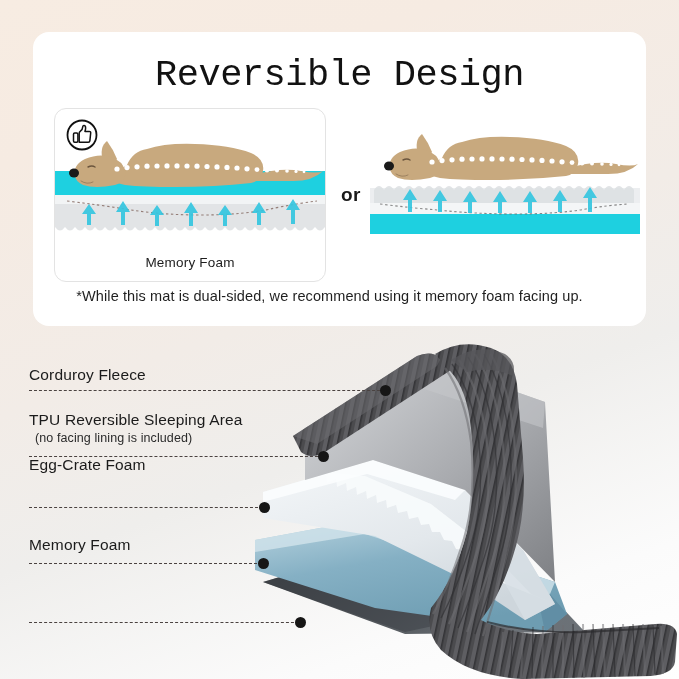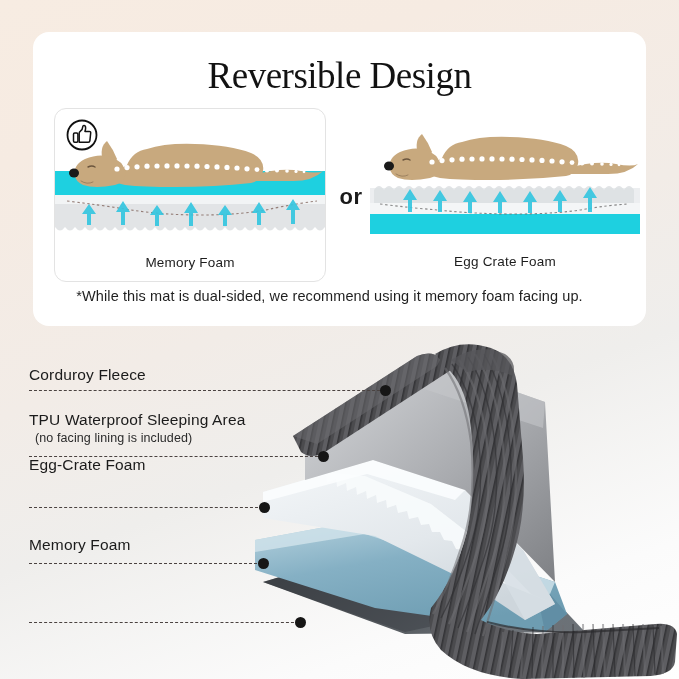--- a/index.html
+++ b/index.html
@@ -35,21 +35,21 @@
   #card-title {
     position: absolute;
     left: 0;
     top: 22px;
     width: 613px;
     text-align: center;
     font-size: 37px;
     letter-spacing: -0.5px;
     color: #121212;
     font-weight: 400;
-    font-family: Liberation Serif, serif;
+    font-family: Liberation Mono, monospace;
   }
 
   
   .panel {
     position: absolute;
     top: 76px;
     width: 270px;
     height: 172px;
   }
   #panel-left {
@@ -92,21 +92,21 @@
     height: 34px;
   }
 
   
   #or-text {
     position: absolute;
     left: 291px;
     top: 152px;
     width: 54px;
     text-align: center;
-    font-size: 22px;
+    font-size: 19px;
     font-weight: 700;
     color: #1a1a1a;
     letter-spacing: 0.5px;
   }
 
   
   #footnote {
     position: absolute;
     left: 0;
     top: 256px;
@@ -332,21 +332,20 @@
                 <circle cx="212" cy="55.2" r="2.2"></circle>
               <circle cx="222" cy="55.6" r="2"></circle>
                 <circle cx="232" cy="56" r="1.8"></circle>
               <circle cx="241" cy="56.4" r="1.6"></circle>
                 <circle cx="249" cy="56.8" r="1.4"></circle>
             </g>
           </g>
         </svg>
       </div>
 
-      <div class="panel-caption">Egg Crate Foam</div>
     </div>
 
     <div id="footnote">*While this mat is dual-sided, we recommend using it memory foam facing up.</div>
   </div>
 
   <div id="product">
     <svg width="424" height="347" viewBox="0 0 424 347">
       <defs>
         <linearGradient id="gTPU" x1="0" y1="0" x2="1" y2="1">
           <stop offset="0%" stop-color="#d7d9dc"></stop>
@@ -447,21 +446,21 @@
     </svg>
   </div>
 
   <div class="label-block" style="top: 366px; text-align: right;">
     <div class="label-title">Corduroy Fleece</div>
   </div>
   <div class="leader" style="top: 390px; width: 356px;"></div>
   <div class="leader-dot" style="left: 380px; top: 385px;"></div>
 
   <div class="label-block" style="top: 411px;">
-    <div class="label-title">TPU Waterproof Sleeping Area</div>
+    <div class="label-title">TPU Reversible Sleeping Area</div>
     <div class="label-sub">(no facing lining is included)</div>
   </div>
   <div class="leader" style="top: 456px; width: 294px;"></div>
   <div class="leader-dot" style="left: 318px; top: 451px;"></div>
 
   <div class="label-block" style="top: 456px;">
     <div class="label-title">Egg-Crate Foam</div>
   </div>
   <div class="leader" style="top: 507px; width: 234px;"></div>
   <div class="leader-dot" style="left: 259px; top: 502px;"></div>

